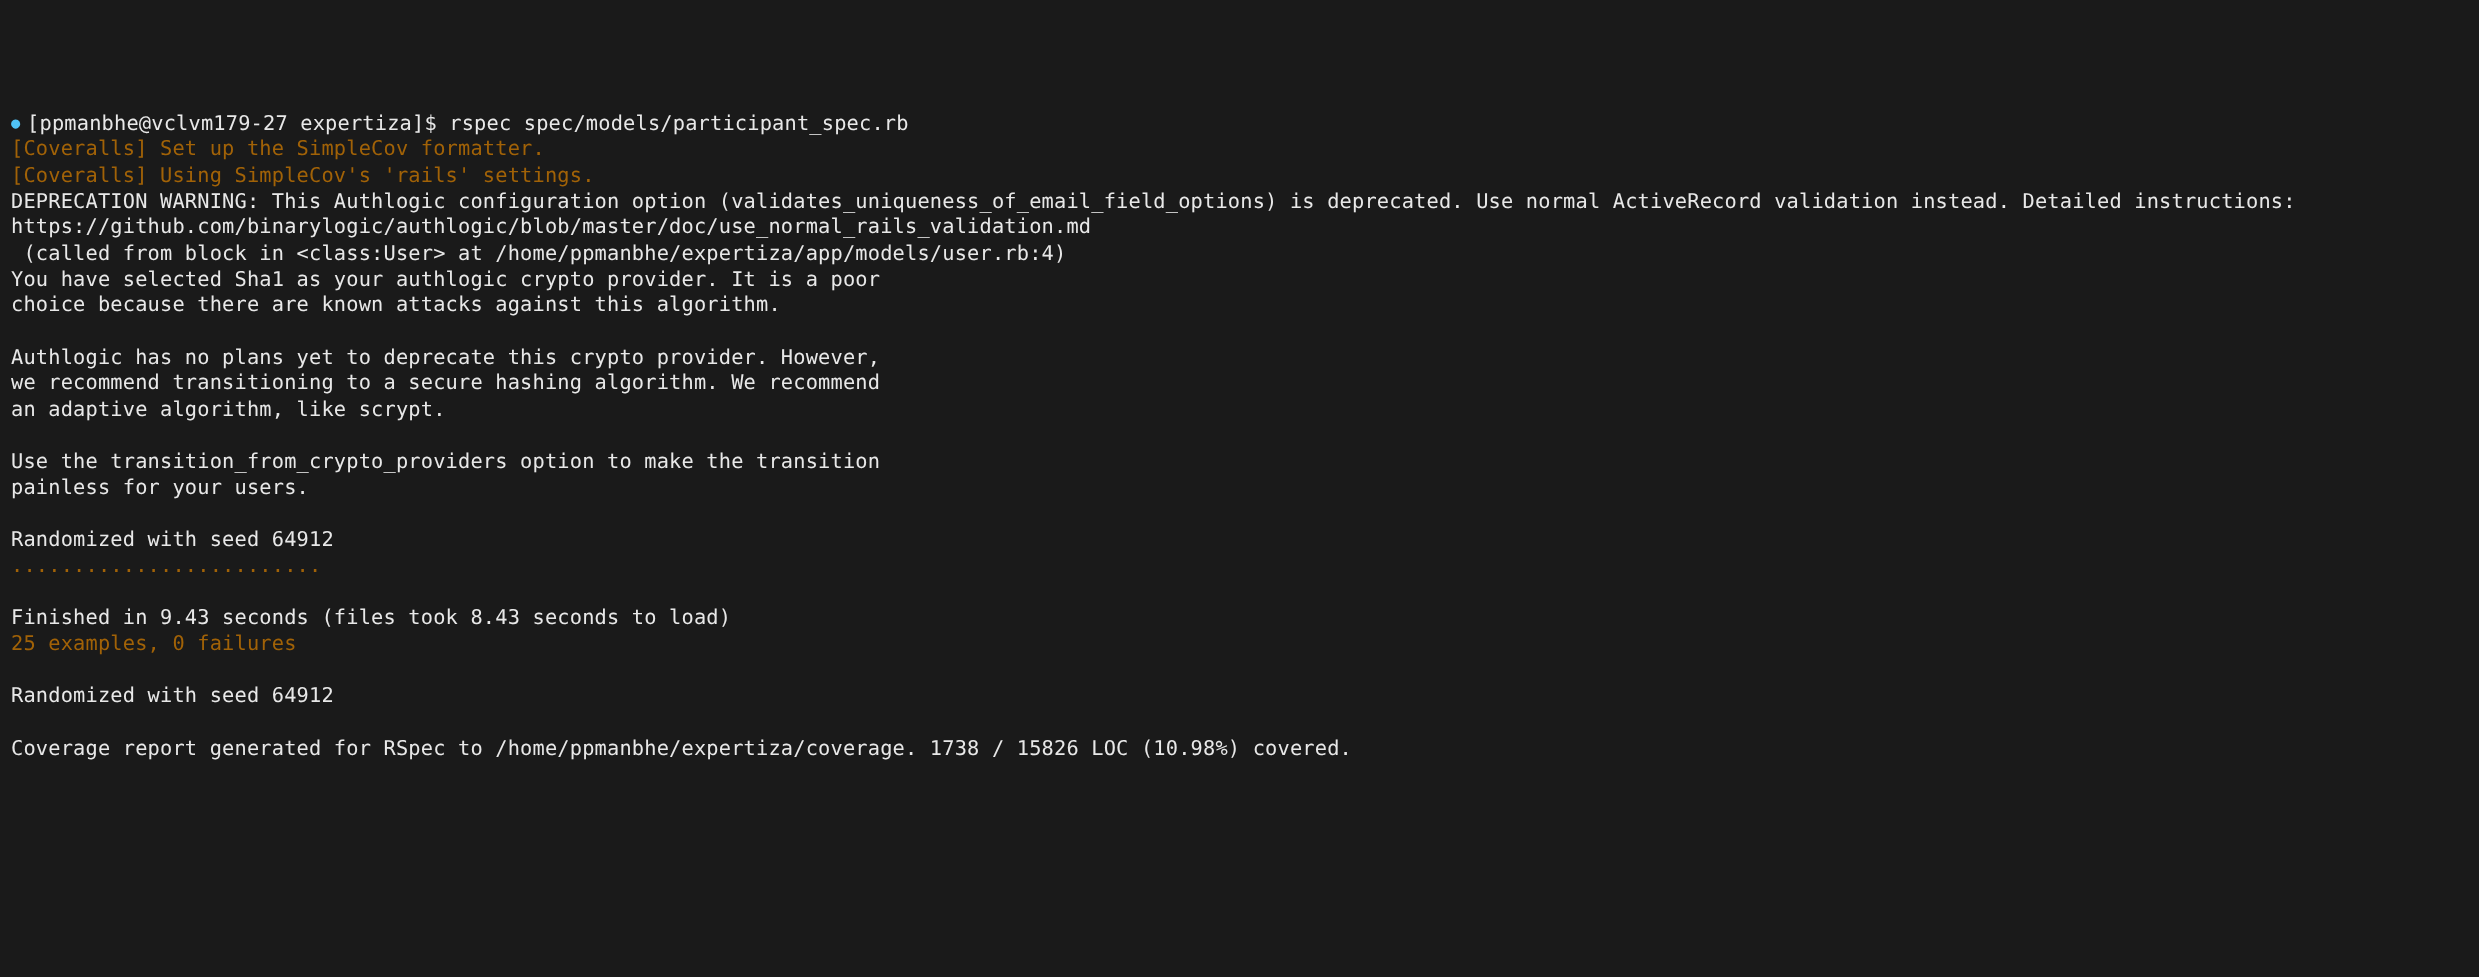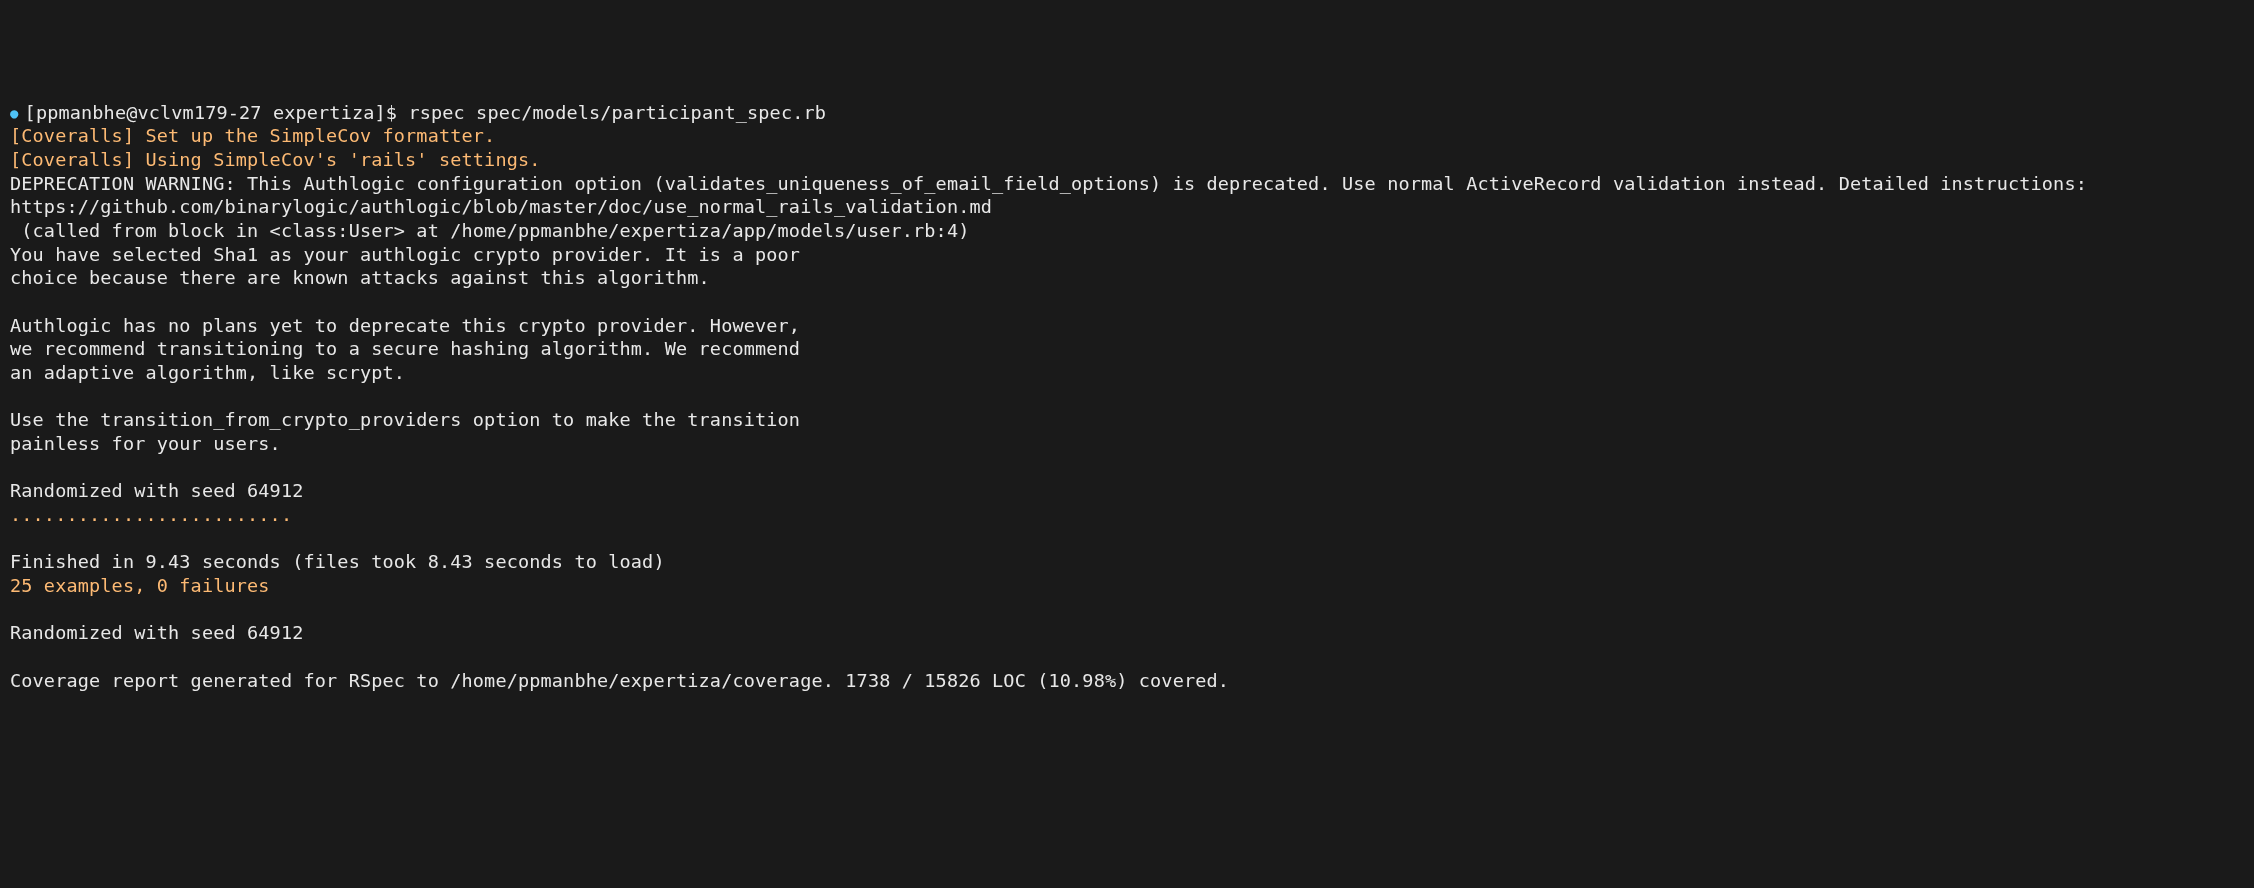--- a/index.html
+++ b/index.html
@@ -15,21 +15,21 @@
     letter-spacing: 0.15px;
   }
   .bullet {
     color: #4fc3f7;
     display: inline-block;
     vertical-align: middle;
     font-size: 14px;
     margin-right: 6px;
   }
   .prompt { color: #e8e8e8; }
-  .green { color: #fdba74; }
+  .green { color: #a16207; }
   .white { color: #e8e8e8; }
   .line { display: block; min-height: 1.28em; }
 </style>
 </head>
 <body>
 
 
 
 <div><span class="line"><span class="bullet">●</span><span class="prompt">[ppmanbhe@vclvm179-27 expertiza]$ </span><span class="white">rspec spec/models/participant_spec.rb</span></span><span class="line green">[Coveralls] Set up the SimpleCov formatter.</span><span class="line green">[Coveralls] Using SimpleCov's 'rails' settings.</span><span class="line white">DEPRECATION WARNING: This Authlogic configuration option (validates_uniqueness_of_email_field_options) is deprecated. Use normal ActiveRecord validation instead. Detailed instructions:</span><span class="line white">https://github.com/binarylogic/authlogic/blob/master/doc/use_normal_rails_validation.md</span><span class="line white"> (called from block in &lt;class:User&gt; at /home/ppmanbhe/expertiza/app/models/user.rb:4)</span><span class="line white">You have selected Sha1 as your authlogic crypto provider. It is a poor</span><span class="line white">choice because there are known attacks against this algorithm.</span><span class="line white">&nbsp;</span><span class="line white">Authlogic has no plans yet to deprecate this crypto provider. However,</span><span class="line white">we recommend transitioning to a secure hashing algorithm. We recommend</span><span class="line white">an adaptive algorithm, like scrypt.</span><span class="line white">&nbsp;</span><span class="line white">Use the transition_from_crypto_providers option to make the transition</span><span class="line white">painless for your users.</span><span class="line white">&nbsp;</span><span class="line white">Randomized with seed 64912</span><span class="line green">.........................</span><span class="line white">&nbsp;</span><span class="line white">Finished in 9.43 seconds (files took 8.43 seconds to load)</span><span class="line green">25 examples, 0 failures</span><span class="line white">&nbsp;</span><span class="line white">Randomized with seed 64912</span><span class="line white">&nbsp;</span><span class="line white">Coverage report generated for RSpec to /home/ppmanbhe/expertiza/coverage. 1738 / 15826 LOC (10.98%) covered.</span></div>
 

